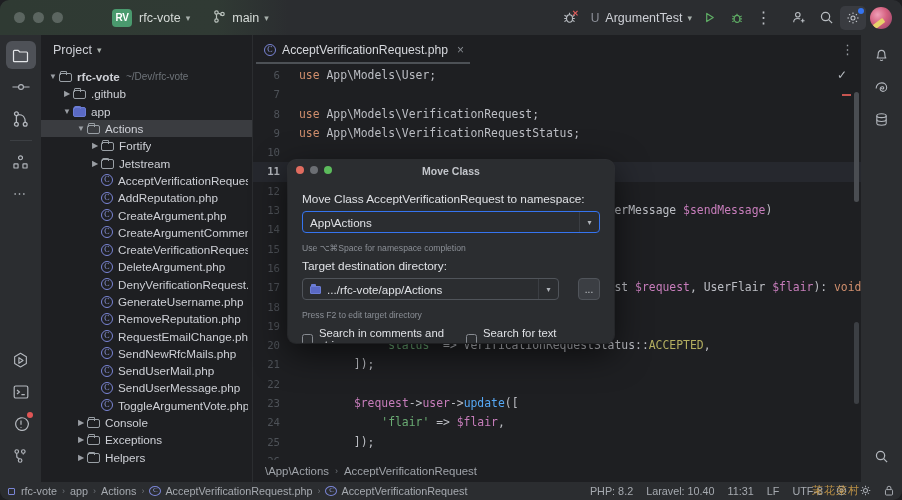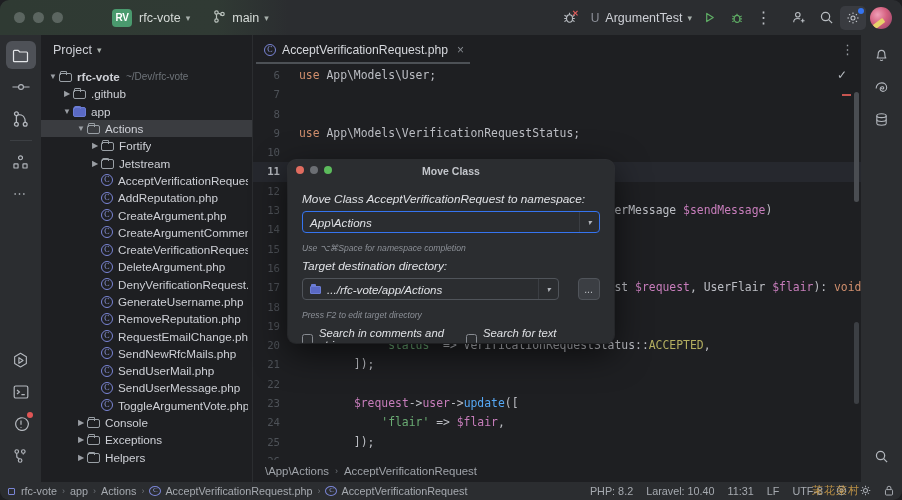--- a/index.html
+++ b/index.html
@@ -208,21 +208,21 @@
   .dlg-title {
     height: 20px; display: flex; align-items: center; position: relative;
     font-size: 10.5px; color: #c2c5ca; font-weight: bold;
     justify-content: center; padding-top: 2px;
   }
   .dlg-traffic { position: absolute; left: 8px; top: 6px; display: flex; gap: 6px; }
   .dt { width: 8px; height: 8px; border-radius: 50%; }
   .dt.r { background: #e06c5f; }
   .dt.y { background: #6b6e73; }
   .dt.g { background: #5cbb5c; }
-  .dlg-body { padding: 12px 14px 0 14px; font-style: italic; }
+  .dlg-body { padding: 12px 14px 0 14px; }
   .dlg-lbl { font-size: 11.8px; color: #dfe1e5; margin-bottom: 5px; }
   .combo {
     height: 22px; background: #2b2d30; border: 1.6px solid #3574f0; border-radius: 4px;
     display: flex; align-items: center; padding-left: 7px; position: relative;
   }
   .combo.plain { border: 1px solid #50545a; }
   .combo-val { font-size: 11.6px; color: #dfe1e5; flex: 1; display: flex; align-items: center; }
   .combo-arrow {
     width: 20px; height: 100%; display: flex; align-items: center; justify-content: center;
     color: #b0b4ba; font-size: 8px; border-left: 1px solid #3b3e43;
@@ -533,21 +533,21 @@
         <span>AcceptVerificationRequest.php</span>
         <span class="tab-x">×</span>
       </div>
       <div class="tabs-more">⋮</div>
     </div>
 
     <div class="code-wrap">
       <div class="code" id="code">
           <div class="cline"><div class="gutter">6</div><div class="ctext"><span class="kw">use</span> App\Models\User;</div></div>
           <div class="cline"><div class="gutter">7</div></div>
-          <div class="cline"><div class="gutter">8</div></div>
+          <div class="cline"><div class="gutter">8</div><div class="ctext"><span class="kw">use</span> App\Models\VerificationRequest;</div></div>
           <div class="cline"><div class="gutter">9</div><div class="ctext"><span class="kw">use</span> App\Models\VerificationRequestStatus;</div></div>
           <div class="cline"><div class="gutter">10</div><div class="ctext"></div></div>
           <div class="cline hl"><div class="gutter cur">11</div><div class="ctext"><span class="kw">final readonly class</span> <span class="cls">AcceptVerificationRequest</span></div></div>
           <div class="cline"><div class="gutter">12</div><div class="ctext">{</div></div>
           <div class="cline"><div class="gutter">13</div><div class="ctext">    <span class="kw">public function</span> <span class="fn">__construct</span>(<span class="kw">private</span> SendUserMessage <span class="var">$sendMessage</span>)</div></div>
           <div class="cline"><div class="gutter">14</div><div class="ctext">    {</div></div>
           <div class="cline"><div class="gutter">15</div><div class="ctext">    }</div></div>
           <div class="cline"><div class="gutter">16</div><div class="ctext"></div></div>
           <div class="cline"><div class="gutter">17</div><div class="ctext">    <span class="kw">public function</span> <span class="fn">__invoke</span>(VerificationRequest <span class="var">$request</span>, UserFlair <span class="var">$flair</span>): <span class="kw">void</span></div></div>
           <div class="cline"><div class="gutter">18</div><div class="ctext">    {</div></div>

